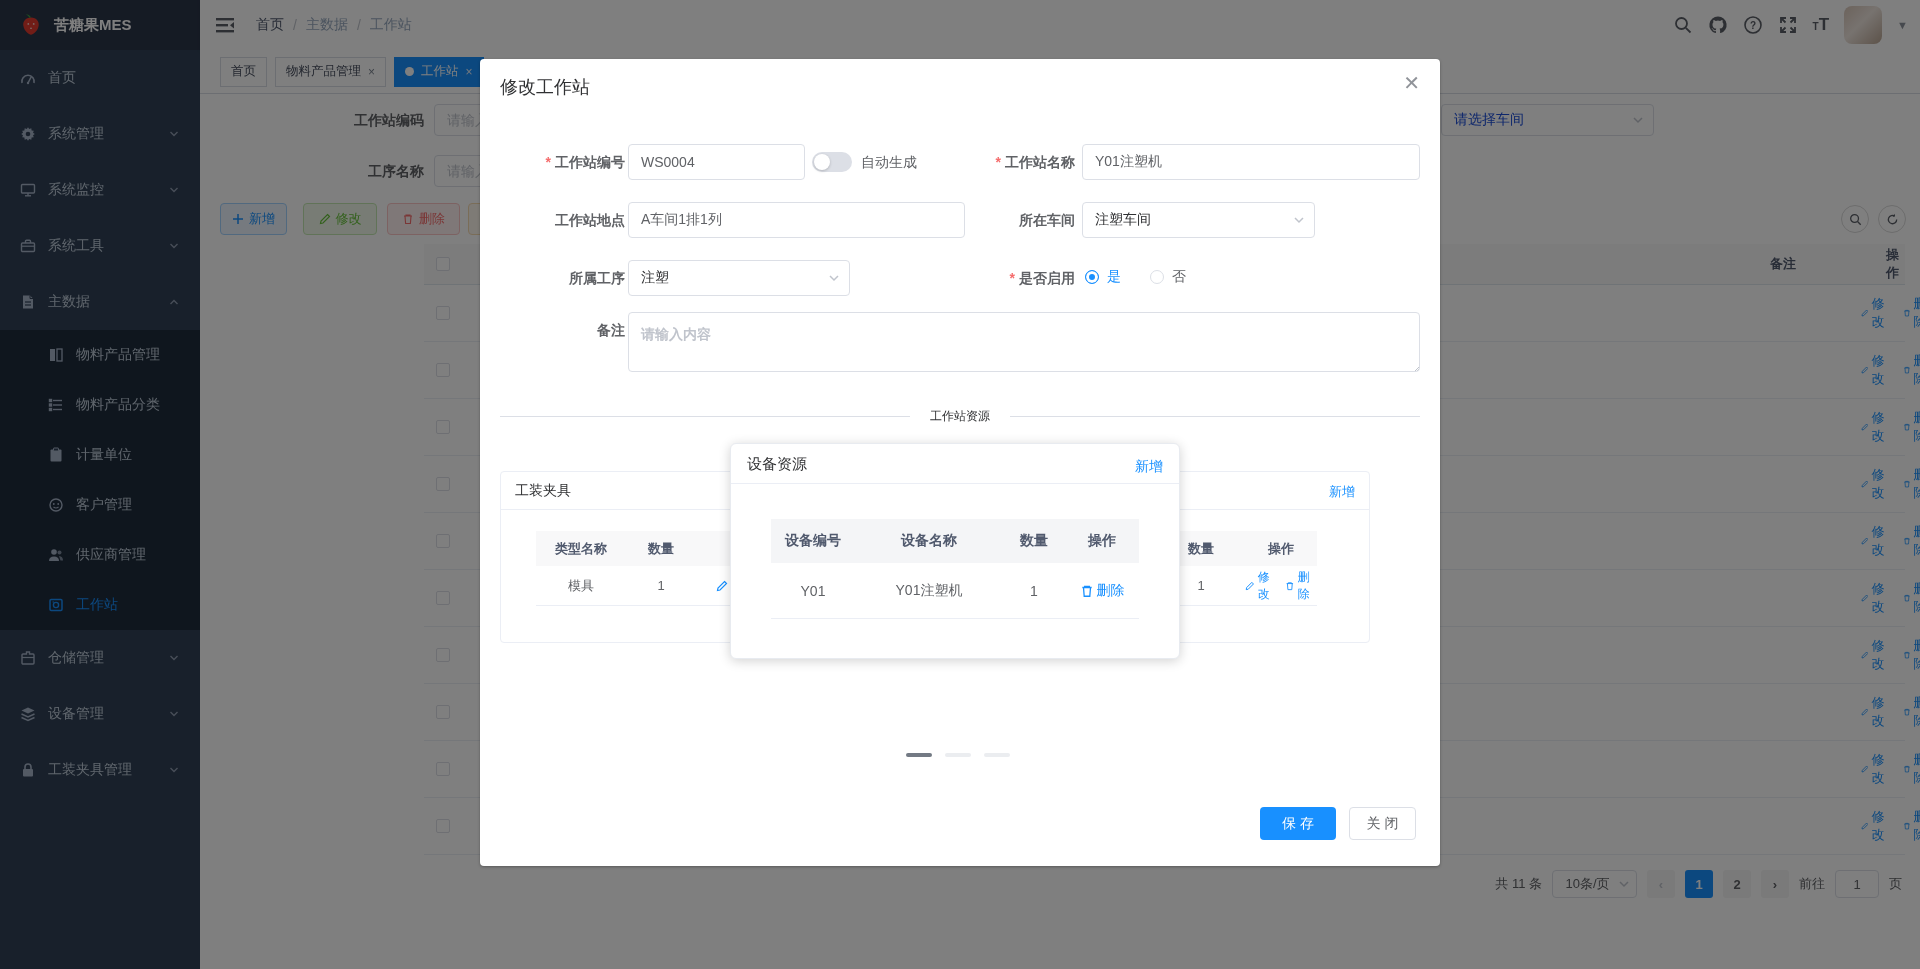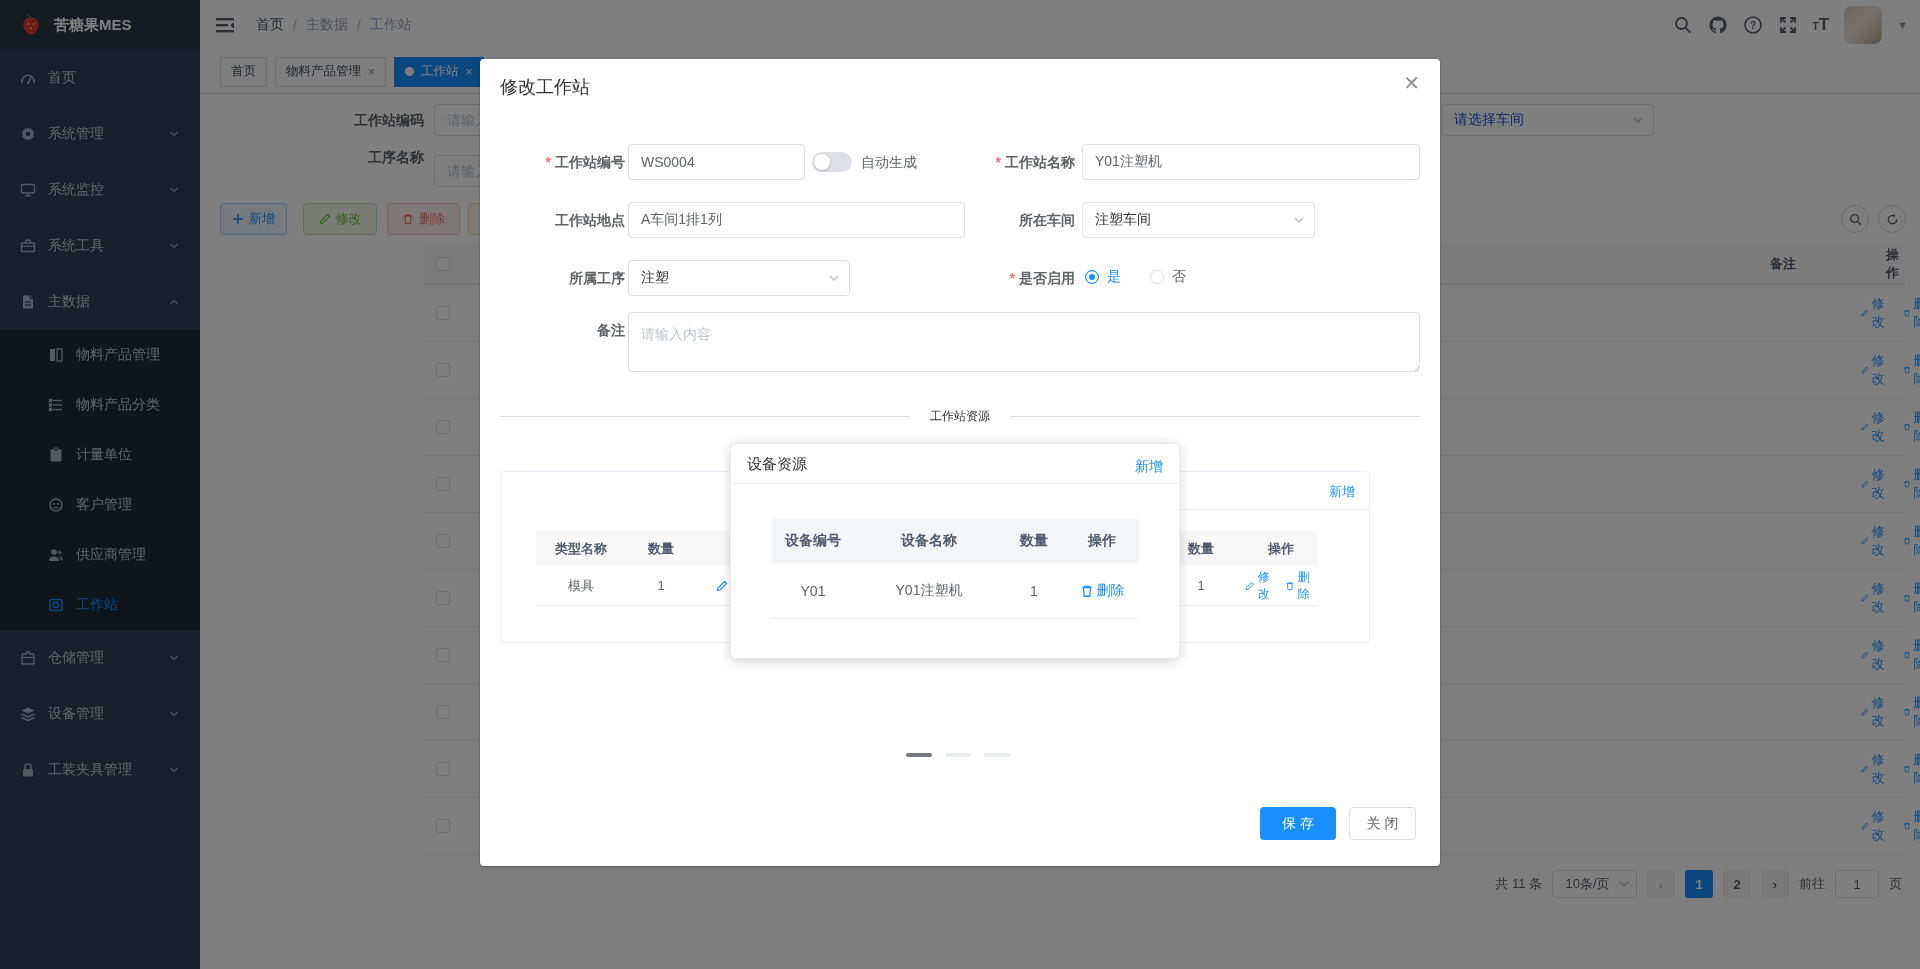--- a/index.html
+++ b/index.html
@@ -90,21 +90,21 @@
   .dsel { position:absolute; height:36px; border:1px solid #dcdfe6; border-radius:4px; background:#fff; display:flex; align-items:center; padding:0 28px 0 12px; cursor:pointer; }
   .switch { position:absolute; width:40px; height:20px; border-radius:10px; background:#dcdfe6; cursor:pointer; }
   .switch .knob { position:absolute; left:2px; top:2px; width:16px; height:16px; border-radius:50%; background:#fff; box-shadow:0 1px 3px rgba(0,0,0,.2); }
   .side-label { position:absolute; font-size:14px; color:#606266; line-height:20px; }
   .radio { display:inline-flex; align-items:center; gap:8px; cursor:pointer; }
   .radio .rdot { width:14px; height:14px; border-radius:50%; border:1px solid #dcdfe6; background:#fff; }
   .radio.checked .rdot { border-color:#1890ff; background:#1890ff; box-shadow:inset 0 0 0 3px #fff; }
   .radio .rlabel { font-size:14px; color:#606266; }
   .radio.checked .rlabel { color:#1890ff; }
   .dtextarea { position:absolute; border:1px solid #dcdfe6; border-radius:4px; padding:13px 12px; font-size:14px; color:#606266; font-family:inherit; resize:none;
-    background-image:linear-gradient(135deg, transparent 0 78%, #c0c4cc 78% 82%, transparent 82% 88%, #c0c4cc 88% 92%, transparent 92%); background-size:10px 10px; background-repeat:no-repeat; background-position:right bottom; }
+    background-image:linear-gradient(135deg, transparent 0 78%, #c0c4cc 78% 82%, transparent 82% 88%, #c0c4cc 88% 92%, transparent 92%); background-size:10px 10px; background-repeat:no-repeat; background-position:right bottom;font-weight:bold; }
   .dtextarea::placeholder { color:#c0c4cc; }
   .ddivider { position:absolute; left:20px; right:20px; height:1px; background:#dcdfe6; }
   .ddivider-text { position:absolute; left:50%; transform:translate(-50%,-50%); background:#fff; padding:0 20px; font-size:12px; color:#303133; white-space:nowrap; }
 
   .rescard { position:absolute; height:172px; border:1px solid #ebeef5; border-radius:4px; background:#fff; }
   .rescard-head { position:relative; height:38px; border-bottom:1px solid #ebeef5; }
   .rescard-title { position:absolute; left:14px; top:10px; font-size:14px; color:#303133; }
   .rescard-add { position:absolute; right:14px; top:11px; font-size:13px; color:#1890ff; cursor:pointer; }
   .ctable { position:absolute; left:35px; right:52px; top:59px; font-size:13px; }
   .ctable .crow { display:flex; }
@@ -392,21 +392,21 @@
           <span class="tag-dot"></span>
           <span>工作站</span>
           <span class="tag-close">×</span>
         </span>
       </div>
 
     <div class="content">
 
       <label class="fld-label" style="left:114px; top:9px;">工作站编码</label>
       <input class="inp" style="left: 234px; top: 9px; width: 238px;" placeholder="请输入工作站编码">
-      <label class="fld-label" style="left:114px; top:46px;">工序名称</label>
+      <label class="fld-label" style="left:114px; top:60px;">工序名称</label>
       <input class="inp" style="left: 234px; top: 60px; width: 238px;" placeholder="请输入工序名称">
       <div class="selbox" style="left:1241px; top:9px; width:213px;">
         <span class="ph">请选择车间</span>
         <span class="sel-arrow">
           <svg class="ic" viewBox="0 0 12 12">
               <path d="M2 4 L6 8 L10 4" fill="none" stroke="currentColor" stroke-width="1.5"></path>
             </svg>
         </span>
       </div>
 
@@ -763,20 +763,23 @@
     </span>
 
     <label class="dlabel" style="left:0; top:253px;">备注</label>
     <textarea class="dtextarea" style="left: 148px; top: 253px; width: 792px; height: 60px;" placeholder="请输入内容"></textarea>
 
     <div class="ddivider" style="top:357px;">
       <span class="ddivider-text">工作站资源</span>
     </div>
 
     <div class="rescard" style="left:20px; top:412px; width:428px;">
+      <div class="rescard-head">
+        <span class="rescard-title">工装夹具</span>
+      </div>
       <div class="ctable">
         <div class="crow chead">
           <span class="ccell" style="width:90px;">类型名称</span>
           <span class="ccell" style="width:70px;">数量</span>
           <span class="ccell" style="flex:1; justify-content:flex-start; padding-left:55px;">操作</span>
         </div>
         <div class="crow cbody">
           <span class="ccell" style="width:90px;">模具</span>
           <span class="ccell" style="width:70px;">1</span>
           <span class="ccell" style="flex:1; justify-content:flex-start; padding-left:20px; gap:10px;">

